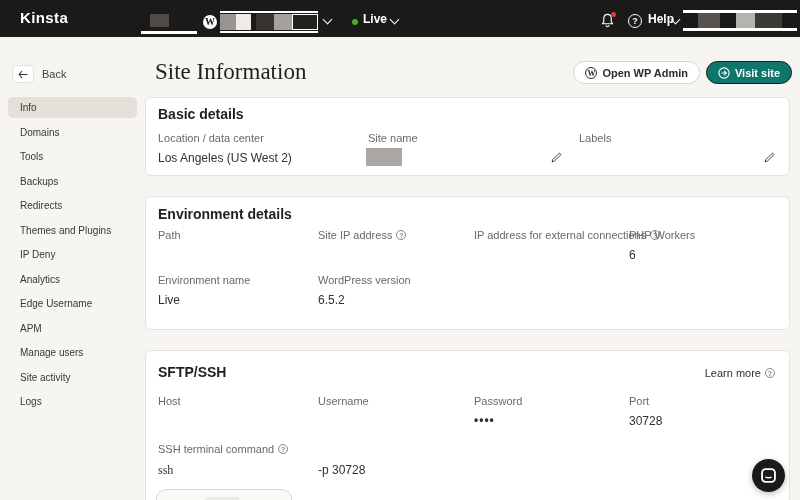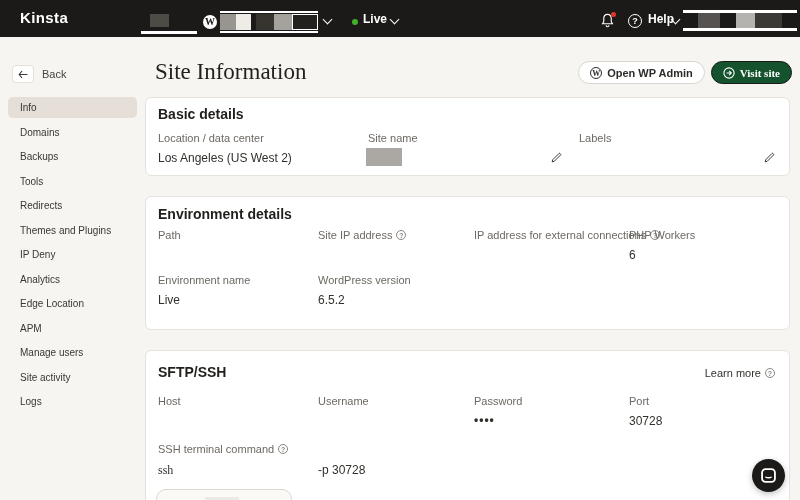--- a/index.html
+++ b/index.html
@@ -43,21 +43,21 @@
   .side-item { height:21px; line-height:21px; margin-bottom:3.5px; padding-left:12px;
     font-size:10px; color:#3a3733; border-radius:5px; cursor:pointer; }
   .side-item.active { background:#e5dfd7; }
   
   .page-title { position:absolute; left:155px; top:59px; font-family:"Liberation Serif",serif;
     font-size:23px; color:#211f1c; font-weight:400; }
   .head-btns { position:absolute; right:8px; top:61px; display:flex; gap:6px; }
   .btn { height:23px; border-radius:12px; font-size:11px; font-weight:700; display:inline-flex;
     align-items:center; gap:5px; padding:0 11px; cursor:pointer; }
   .btn-wp { background:#fff; border:1px solid #d9d4cd; color:#2e2c29; }
-  .btn-visit { background:#14532d; border:1px solid #1b1a18; color:#fff;font-family:Liberation Serif, serif; }
+  .btn-visit { background:#0f766e; border:1px solid #1b1a18; color:#fff; }
   .w-circ { width:12px; height:12px; border-radius:50%; border:1px solid #2e2c29;
     font-family:"Liberation Serif",serif; font-size:8px; line-height:11px; text-align:center; font-weight:700; }
   
   .card { position:absolute; left:145px; width:645px; background:#fff; border:1px solid #e7e2dc;
     border-radius:6px; }
   .card-title { position:absolute; left:12px; font-size:14px; font-weight:700; color:#211f1c; }
   .f-label { position:absolute; font-size:11px; color:#6d6862; display:flex; align-items:center; gap:4px; }
   .f-value { position:absolute; font-size:12px; color:#33302c; }
   .q-icon { width:10px; height:10px; border-radius:50%; border:1px solid #8a857f; color:#8a857f;
     font-size:7px; line-height:9px; text-align:center; display:inline-block; font-weight:700; }
@@ -123,27 +123,27 @@
 <div class="back-btn">
   <svg width="10" height="9" viewBox="0 0 10 9">
     <path d="M4 1 L1.2 4.5 L4 8 M1.4 4.5 H9.4" stroke="#3c3935" stroke-width="1.1" fill="none"></path>
   </svg>
 </div>
 <div class="back-label">Back</div>
 
 <div class="sidebar">
   <div class="side-item active">Info</div>
   <div class="side-item">Domains</div>
+  <div class="side-item">Tools</div>
   <div class="side-item">Backups</div>
-  <div class="side-item">Tools</div>
   <div class="side-item">Redirects</div>
   <div class="side-item">Themes and Plugins</div>
   <div class="side-item">IP Deny</div>
   <div class="side-item">Analytics</div>
-  <div class="side-item">Edge Location</div>
+  <div class="side-item">Edge Username</div>
   <div class="side-item">APM</div>
   <div class="side-item">Manage users</div>
   <div class="side-item">Site activity</div>
   <div class="side-item">Logs</div>
 </div>
 
 <h1 class="page-title">Site Information</h1>
 <div class="head-btns">
   <div class="btn btn-wp">
     <span class="w-circ">W</span>

